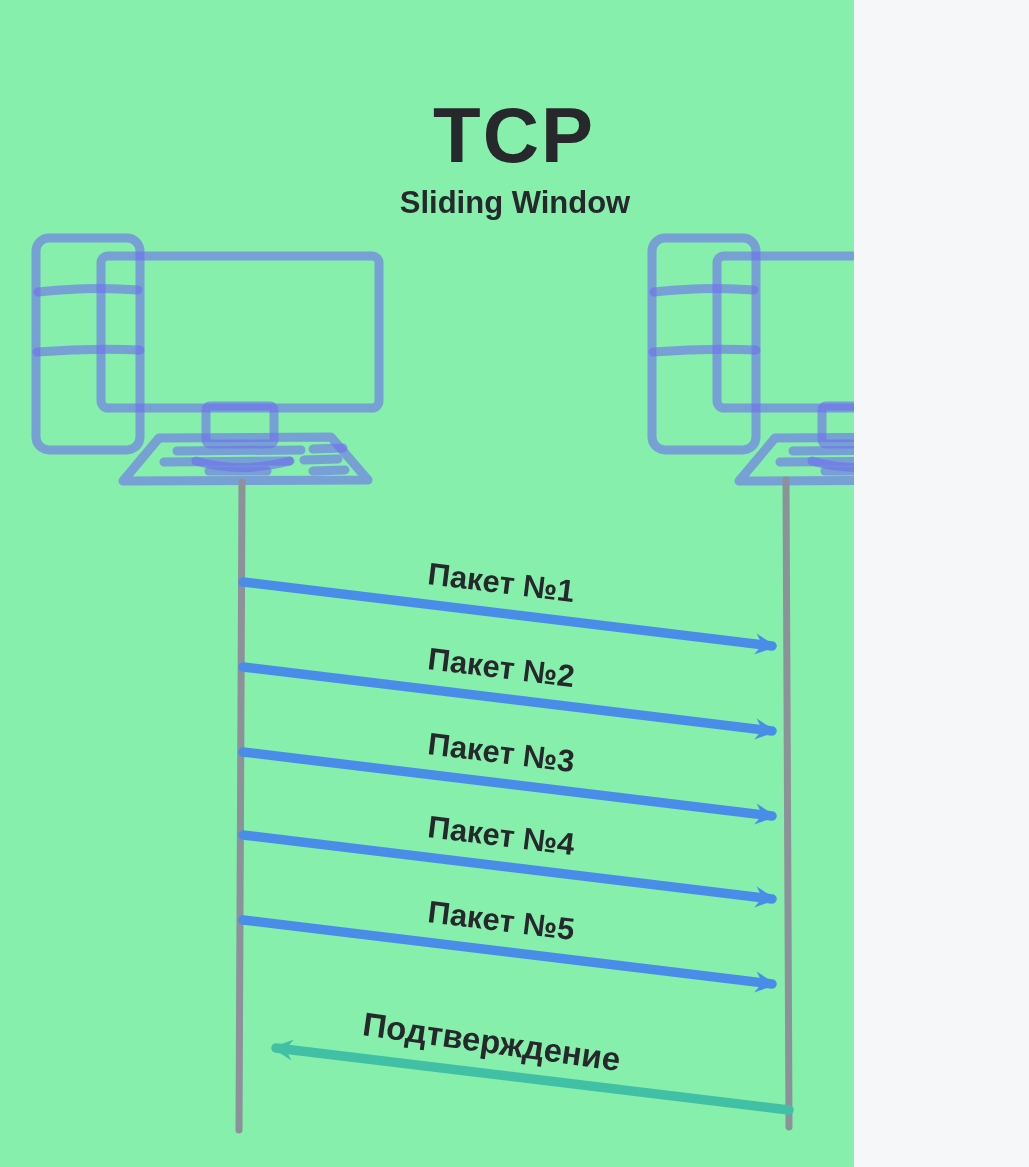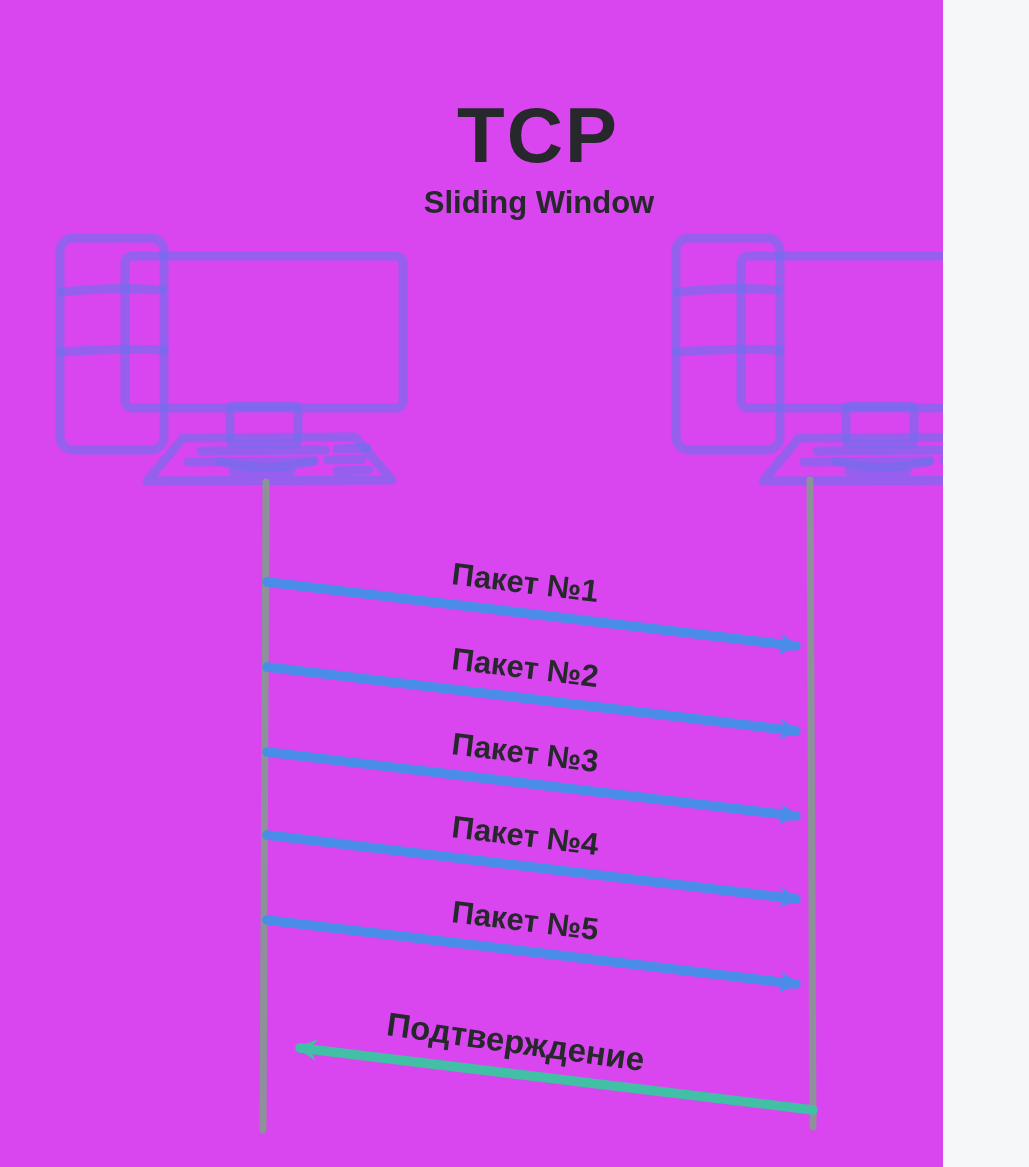--- a/index.html
+++ b/index.html
@@ -1,16 +1,16 @@
 <!DOCTYPE html>
 <html><head>
 <meta charset="utf-8">
 <style>
   html,body { margin:0; padding:0; background:#f5f7f9; }
-  .stage { position:relative; width:919px; height:1167px; background:#d946ef; overflow:hidden;padding-left:24px; }
+  .stage { position:relative; width:854px; height:1167px; background:#86efac; overflow:hidden; }
   svg { display:block; }
 
   
   .pc { fill:none; stroke-width:9; stroke-opacity:.62; stroke-linecap:round; stroke-linejoin:round; }
 
   
   .timeline { fill:none; stroke-width:7; stroke-linecap:round; }
 
   
   .msg { fill:none; stroke-width:9.5; stroke-linecap:round; }

